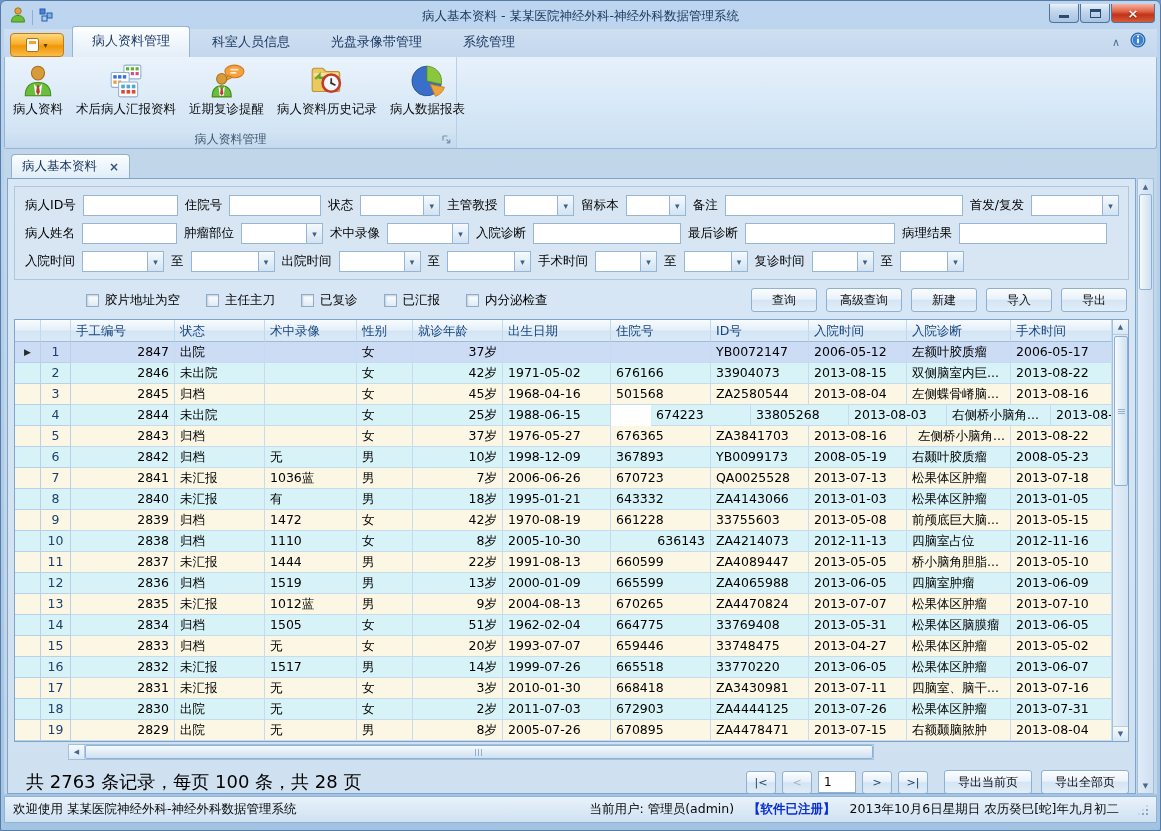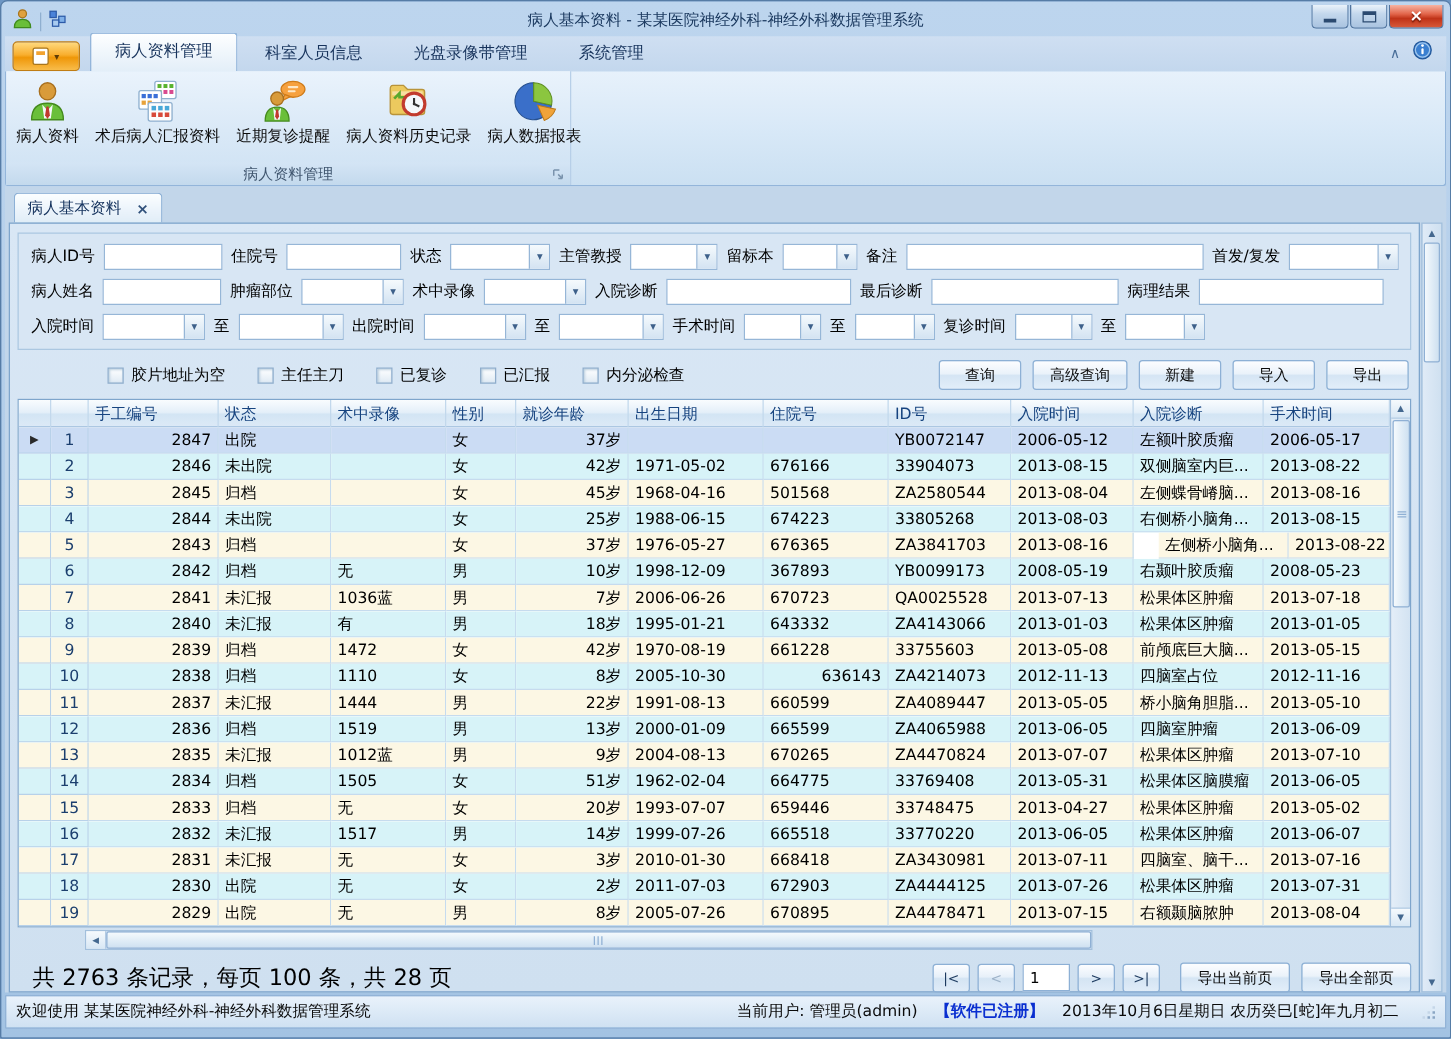--- a/index.html
+++ b/index.html
@@ -445,39 +445,39 @@
                 </div>
                 <div class="gr cyan">
                   <div class="gc ind" style="width: 26px;"></div>
                   <div class="gc num" style="width: 30px;">4</div>
                   <div class="gc" style="width: 104px; text-align: right;">2844</div>
                   <div class="gc" style="width: 90px; text-align: left;">未出院</div>
                   <div class="gc" style="width: 92px; text-align: left;"></div>
                   <div class="gc" style="width: 56px; text-align: left;">女</div>
                   <div class="gc" style="width: 90px; text-align: right;">25岁</div>
                   <div class="gc" style="width: 108px; text-align: left;">1988-06-15</div>
-                  <div class="gc" style="width: 100px; text-align: left;">674223</div>
+                  <div class="gc" style="width: 100px; text-align: left; margin-left: 40px;">674223</div>
                   <div class="gc" style="width: 98px; text-align: left;">33805268</div>
                   <div class="gc" style="width: 98px; text-align: left;">2013-08-03</div>
                   <div class="gc" style="width: 104px; text-align: left;">右侧桥小脑角...</div>
                   <div class="gc" style="width: 94px; flex: 1 1 0%; text-align: left;">2013-08-15</div>
                 </div>
                 <div class="gr cream">
                   <div class="gc ind" style="width: 26px;"></div>
                   <div class="gc num" style="width: 30px;">5</div>
                   <div class="gc" style="width: 104px; text-align: right;">2843</div>
                   <div class="gc" style="width: 90px; text-align: left;">归档</div>
                   <div class="gc" style="width: 92px; text-align: left;"></div>
                   <div class="gc" style="width: 56px; text-align: left;">女</div>
                   <div class="gc" style="width: 90px; text-align: right;">37岁</div>
                   <div class="gc" style="width: 108px; text-align: left;">1976-05-27</div>
                   <div class="gc" style="width: 100px; text-align: left;">676365</div>
                   <div class="gc" style="width: 98px; text-align: left;">ZA3841703</div>
                   <div class="gc" style="width: 98px; text-align: left;">2013-08-16</div>
-                  <div class="gc" style="width: 104px; text-align: left; margin-left: 20px;">左侧桥小脑角...</div>
+                  <div class="gc" style="width: 104px; text-align: right;">左侧桥小脑角...</div>
                   <div class="gc" style="width: 94px; flex: 1 1 0%; text-align: left;">2013-08-22</div>
                 </div>
                 <div class="gr cyan">
                   <div class="gc ind" style="width: 26px;"></div>
                   <div class="gc num" style="width: 30px;">6</div>
                   <div class="gc" style="width: 104px; text-align: right;">2842</div>
                   <div class="gc" style="width: 90px; text-align: left;">归档</div>
                   <div class="gc" style="width: 92px; text-align: left;">无</div>
                   <div class="gc" style="width: 56px; text-align: left;">男</div>
                   <div class="gc" style="width: 90px; text-align: right;">10岁</div>

